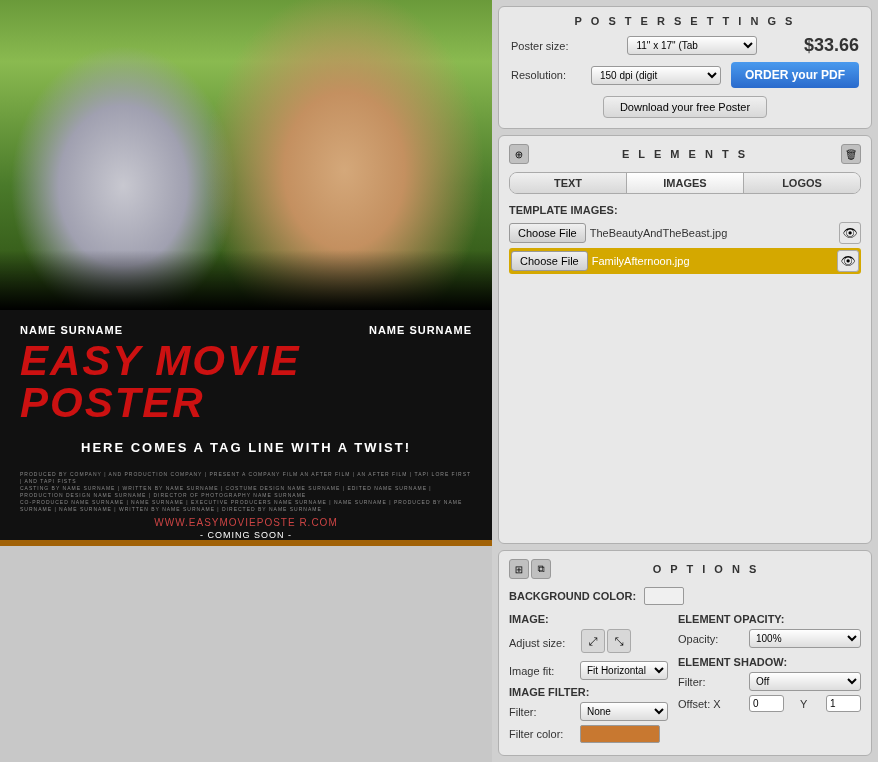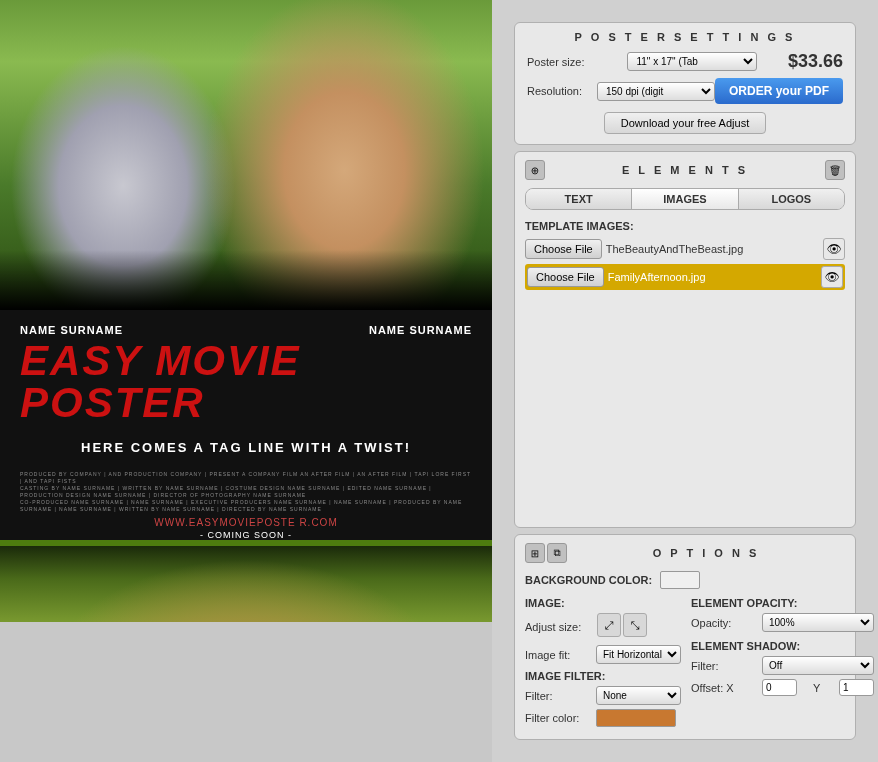--- a/index.html
+++ b/index.html
@@ -9,24 +9,24 @@
       width: 878px;
       height: 762px;
       overflow: hidden;
       display: flex;
       flex-direction: row;
     }
 
     
     #poster-area {
       width: 492px;
-      height: 622px;
+      height: 546px;
       position: relative;
       overflow: hidden;
-      background: #4d7c0f;
+      background: #a16207;
     }
 
     #poster-top-image {
       width: 100%;
       height: 310px;
       background: linear-gradient(135deg, #5a7a3a 0%, #8aaa55 30%, #4a6a2a 60%, #3a5a1a 100%);
       position: relative;
       overflow: hidden;
     }
 
@@ -142,21 +142,21 @@
     }
 
     
     #right-panel {
       width: 386px;
       height: 762px;
       background: #d0d0d0;
       display: flex;
       flex-direction: column;
       gap: 6px;
-      padding: 22px;
+      padding: 6px;
     }
 
     
     #poster-settings {
       background: #e8e8e8;
       border: 1px solid #b0b0b0;
       border-radius: 6px;
       padding: 8px 12px 10px 12px;
     }
 
@@ -518,21 +518,21 @@
       </select>
       <span id="price-label">$33.66</span>
     </div>
     <div id="settings-row2">
       <span class="settings-label">Resolution:</span>
       <select class="settings-select">
         <option value="150 dpi (digit">150 dpi (digit</option>
       </select>
       <button id="order-btn">ORDER your PDF</button>
     </div>
-    <button id="download-btn">Download your free Adjust</button>
+    <button id="download-btn">Download your free Poster</button>
   </div>
 
   <div id="elements-panel">
     <div id="elements-header">
       <div class="panel-icon">⊕</div>
       <div id="elements-title">E L E M E N T S</div>
       <div class="panel-icon">🗑</div>
     </div>
     <div id="elements-tabs">
       <div class="elements-tab">TEXT</div>

